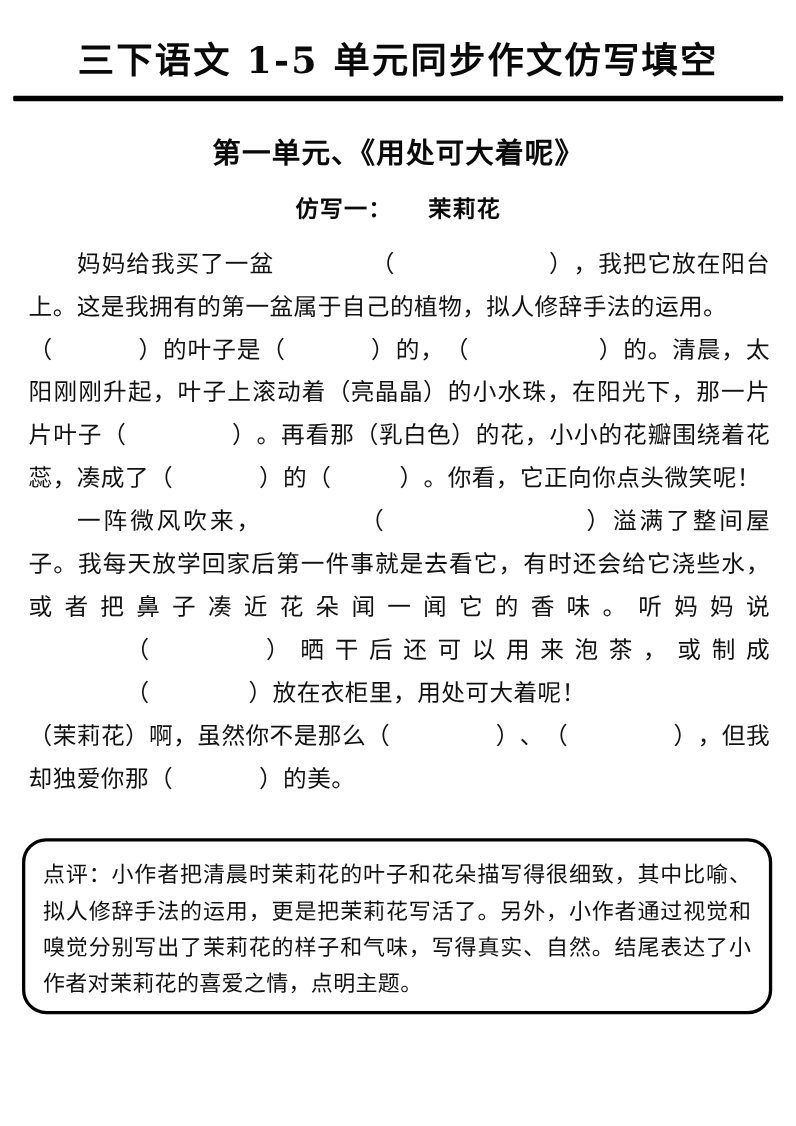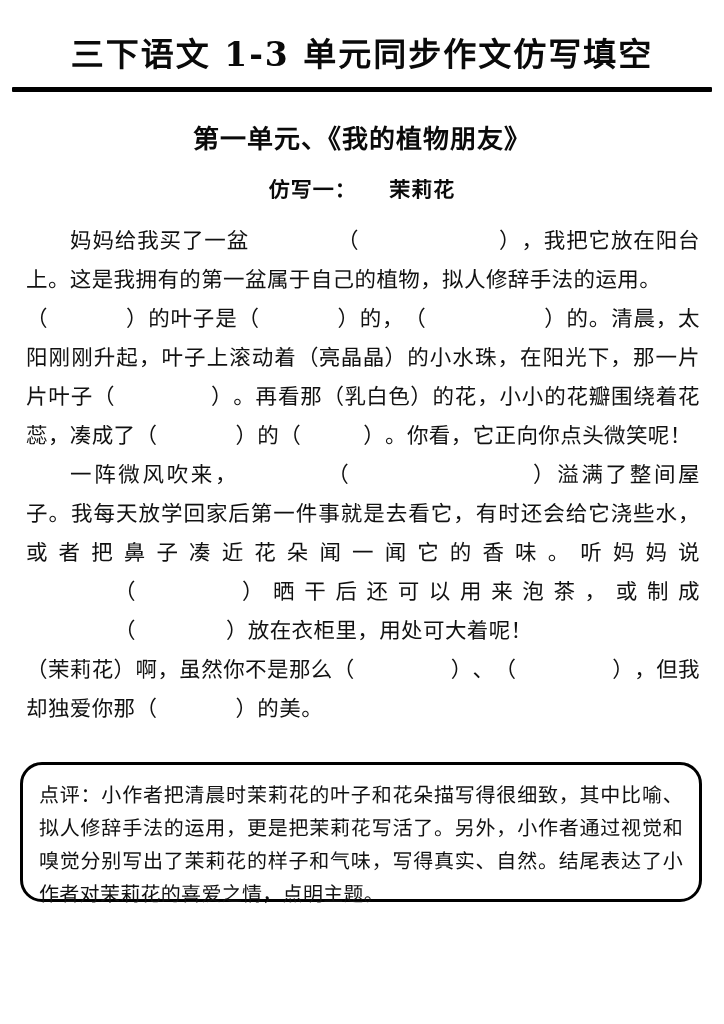--- a/index.html
+++ b/index.html
@@ -109,21 +109,21 @@
     display: inline-block;
     white-space: nowrap;
   }
 
   
   .comment-box {
     position: absolute;
     left: 20px;
     top: 762px;
     width: 682px;
-    height: 140px;
+    height: 160px;
     box-sizing: border-box;
     border: 3px solid #000000;
     border-radius: 22px;
     padding: 14px 16px 10px 16px;
   }
   .comment-text {
     font-size: 20px;
     line-height: 33px;
     letter-spacing: 0.3px;
     text-align: justify;
@@ -131,25 +131,25 @@
     color: #111111;
     margin: 0;
   }
 </style>
 </head>
 <body>
 
 <div class="page">
 
   <div class="masthead">
-    <div class="doc-title">三下语文 1-3 单元同步作文仿写填空</div>
+    <div class="doc-title">三下语文 1-5 单元同步作文仿写填空</div>
     <div class="title-rule"></div>
   </div>
 
-  <div class="unit-heading">第一单元、《我的植物朋友》</div>
+  <div class="unit-heading">第一单元、《用处可大着呢》</div>
 
   <div class="exercise-heading">
     <span>仿写一：</span>
     <span class="gap"></span>
     <span>茉莉花</span>
   </div>
 
   <div class="body-area" id="body-area">
       <p class="para indent"><span>妈妈给我买了一盆</span><span class="blank w4"><span class="paren">（</span><span class="space"></span><span class="paren">）</span></span><span>，我把它放在阳台上。这是我拥有的第一盆属于自己的植物，拟人修辞手法的运用。</span></p>
       <p class="para"><span class="blank w3"><span class="paren">（</span><span class="space"></span><span class="paren">）</span></span><span>的叶子是</span><span class="blank w3"><span class="paren">（</span><span class="space"></span><span class="paren">）</span></span><span>的，</span><span class="blank w5"><span class="paren">（</span><span class="space"></span><span class="paren">）</span></span><span>的。清晨，太阳刚刚升起，叶子上滚动着</span><span class="filled"><span>（</span><span>亮晶晶</span><span>）</span></span><span>的小水珠，在阳光下，那一片片叶子</span><span class="blank w4"><span class="paren">（</span><span class="space"></span><span class="paren">）</span></span><span>。再看那</span><span class="filled"><span>（</span><span>乳白色</span><span>）</span></span><span>的花，小小的花瓣围绕着花蕊，凑成了</span><span class="blank w3"><span class="paren">（</span><span class="space"></span><span class="paren">）</span></span><span>的</span><span class="blank w2"><span class="paren">（</span><span class="space"></span><span class="paren">）</span></span><span>。你看，它正向你点头微笑呢！</span></p>

